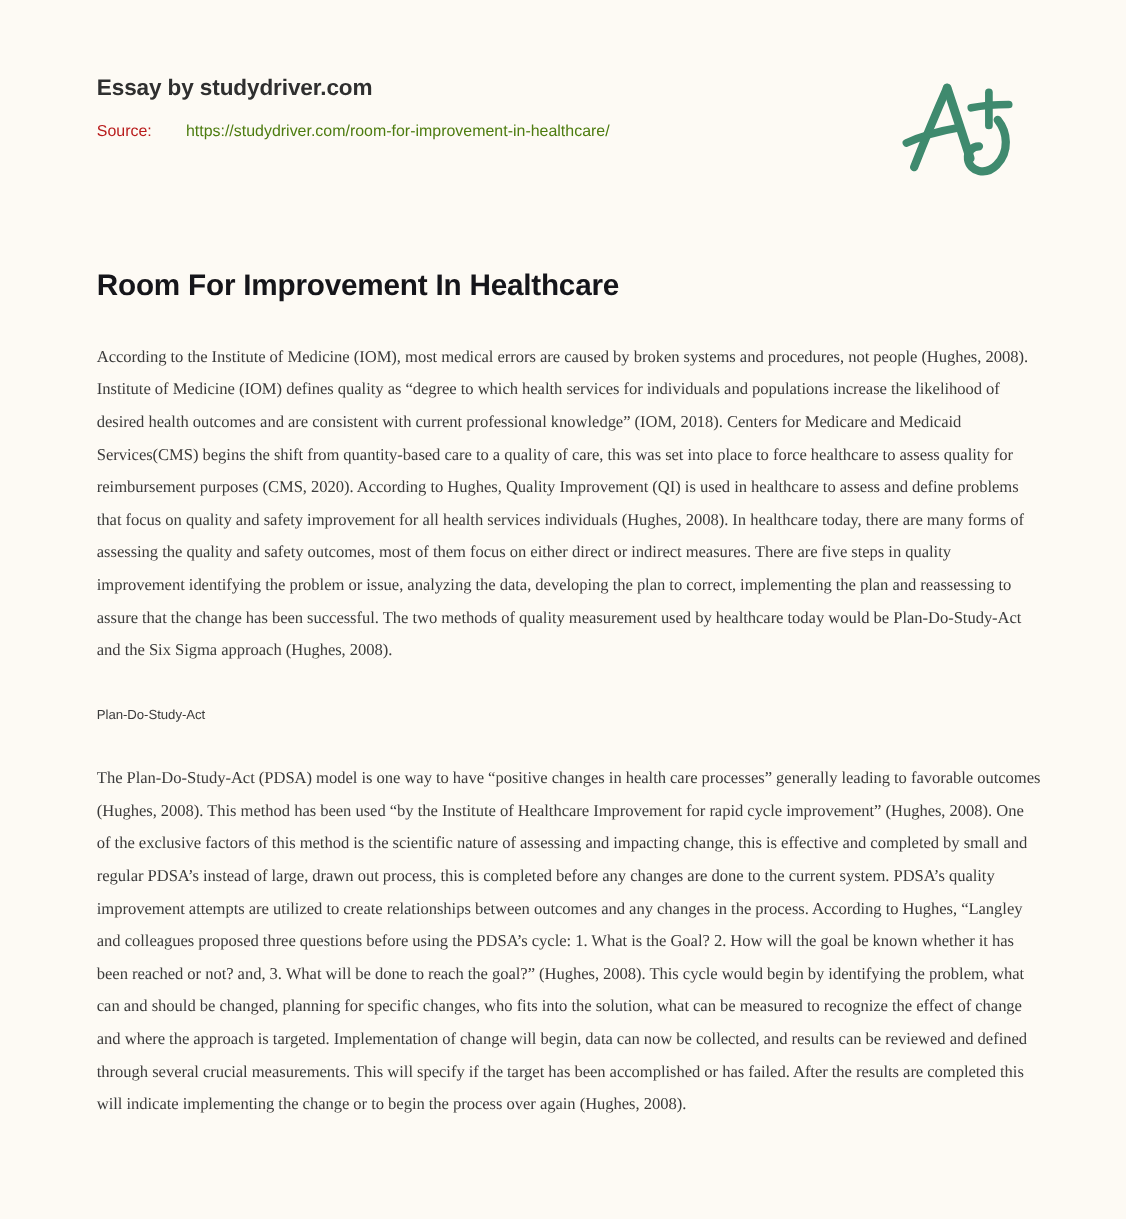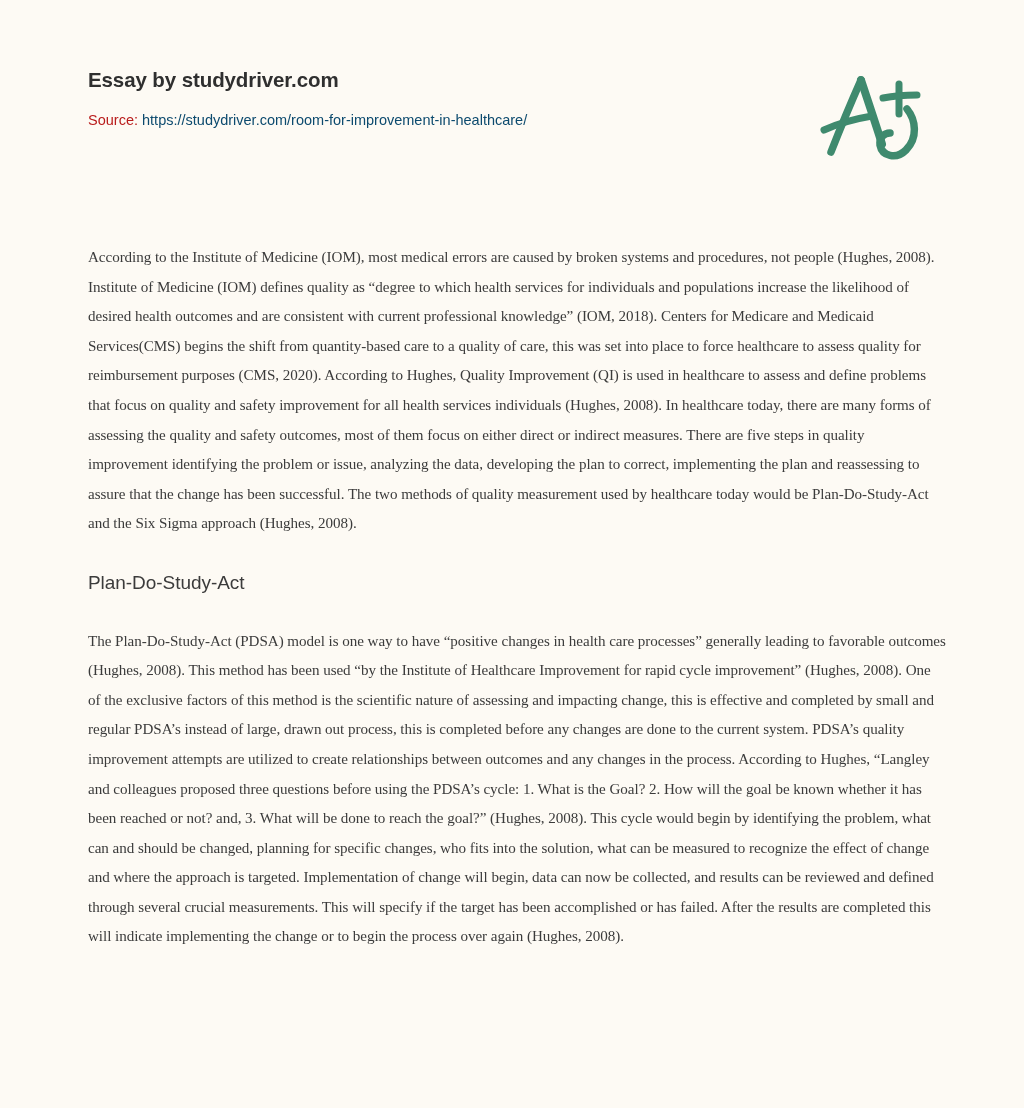--- a/index.html
+++ b/index.html
@@ -48,22 +48,23 @@
     margin: 18px 0 0 0;
     font-size: 14.5px;
     line-height: 1.3;
     color: #8a8a86;
     white-space: nowrap;
   }
   .source-label {
     color: #b91c1c;
   }
   .source-url {
-    color: #0c4a6e;
+    color: #4d7c0f;
     text-decoration: none;
+    margin-left: 27px;
   }
 
   
   .logo {
     position: absolute;
     left: 806px;
     top: 62px;
     width: 140px;
     height: 110px;
   }
@@ -94,21 +95,21 @@
     color: #3b3b3b;
     margin: 0 0 29px 0;
     text-align: left;
     letter-spacing: -0.05px;
     font-family: Liberation Serif, serif;
   }
   .para:last-child {
     margin-bottom: 16px;
   }
   .subhead {
-    font-size: 19px;
+    font-size: 12px;
     line-height: 29.6px;
     color: #3b3b3b;
     margin: 0 0 29px 0;
     letter-spacing: -0.05px;
   }
 </style>
 </head>
 <body>
 
 <div class="page">
@@ -140,20 +141,21 @@
 
           <path d="M77 36 C87 34 100 33 111 33" stroke-width="7"></path>
         </g>
       </svg>
     </div>
 
   </div>
 
   <div class="article">
 
+    <h1 class="article-title">Room For Improvement In Healthcare</h1>
 
     <p class="para">According to the Institute of Medicine (IOM), most medical errors are caused by broken systems and procedures, not people (Hughes, 2008). Institute of Medicine (IOM) defines quality as “degree to which health services for individuals and populations increase the likelihood of desired health outcomes and are consistent with current professional knowledge” (IOM, 2018). Centers for Medicare and Medicaid Services(CMS) begins the shift from quantity-based care to a quality of care, this was set into place to force healthcare to assess quality for reimbursement purposes (CMS, 2020). According to Hughes, Quality Improvement (QI) is used in healthcare to assess and define problems that focus on quality and safety improvement for all health services individuals (Hughes, 2008). In healthcare today, there are many forms of assessing the quality and safety outcomes, most of them focus on either direct or indirect measures. There are five steps in quality improvement identifying the problem or issue, analyzing the data, developing the plan to correct, implementing the plan and reassessing to assure that the change has been successful. The two methods of quality measurement used by healthcare today would be Plan-Do-Study-Act and the Six Sigma approach (Hughes, 2008).</p>
 
     <p class="subhead">Plan-Do-Study-Act</p>
 
     <p class="para">The Plan-Do-Study-Act (PDSA) model is one way to have “positive changes in health care processes” generally leading to favorable outcomes (Hughes, 2008). This method has been used “by the Institute of Healthcare Improvement for rapid cycle improvement” (Hughes, 2008). One of the exclusive factors of this method is the scientific nature of assessing and impacting change, this is effective and completed by small and regular PDSA’s instead of large, drawn out process, this is completed before any changes are done to the current system. PDSA’s quality improvement attempts are utilized to create relationships between outcomes and any changes in the process. According to Hughes, “Langley and colleagues proposed three questions before using the PDSA’s cycle: 1. What is the Goal? 2. How will the goal be known whether it has been reached or not? and, 3. What will be done to reach the goal?” (Hughes, 2008). This cycle would begin by identifying the problem, what can and should be changed, planning for specific changes, who fits into the solution, what can be measured to recognize the effect of change and where the approach is targeted. Implementation of change will begin, data can now be collected, and results can be reviewed and defined through several crucial measurements. This will specify if the target has been accomplished or has failed. After the results are completed this will indicate implementing the change or to begin the process over again (Hughes, 2008).</p>
 
   </div>
 
 </div>

